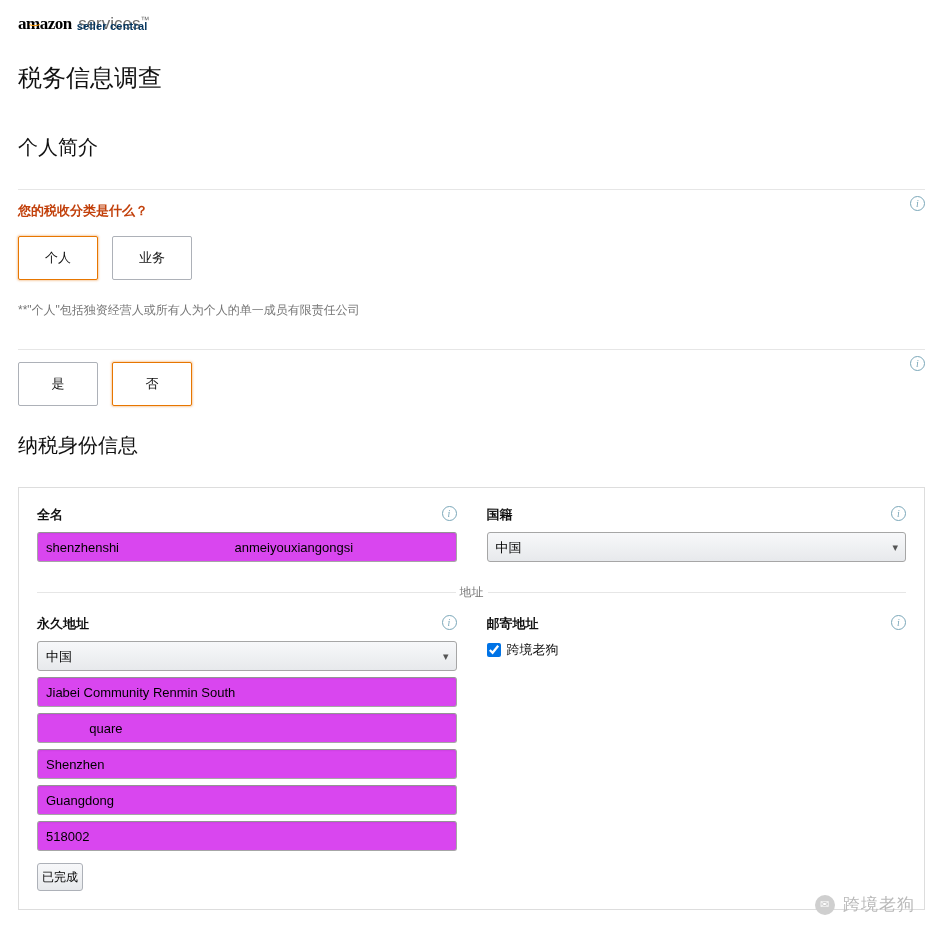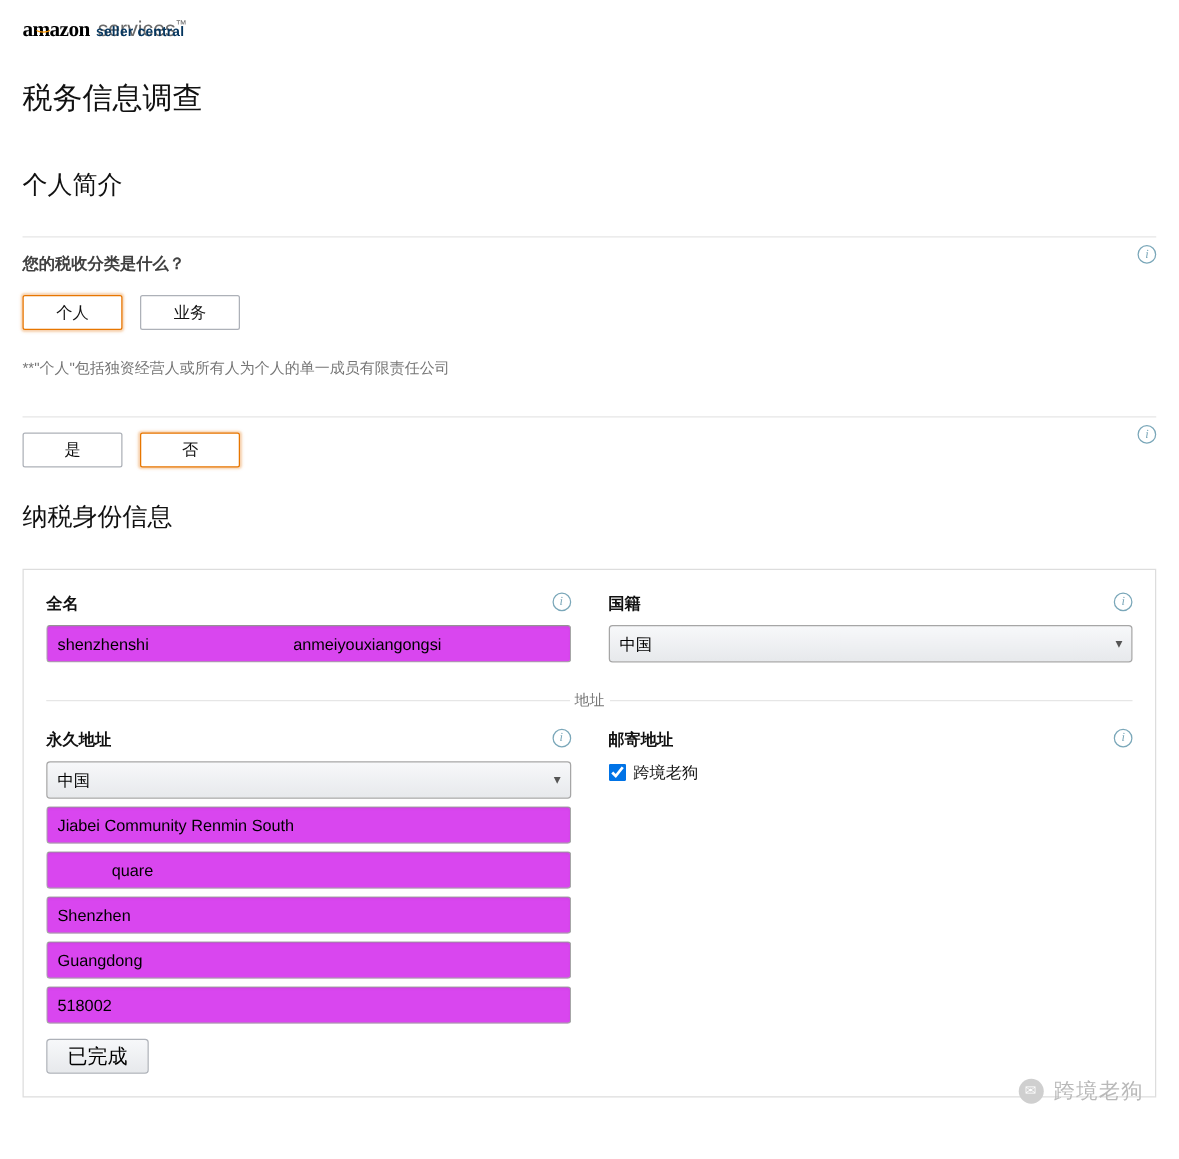--- a/index.html
+++ b/index.html
@@ -80,27 +80,27 @@
       padding-bottom: 8px;
     }
     .info-right {
       position: absolute;
       right: 0;
       top: -6px;
     }
     .q-label {
       font-size: 13px;
       font-weight: 700;
-      color: #404040;
+      color: #c2410c;
       margin-bottom: 16px;
     }
     .btn-row { display: flex; gap: 14px; }
     .opt-btn {
       min-width: 80px;
-      height: 28px;
+      height: 44px;
       border: 1px solid #adb1b8;
       background: #fff;
       font-size: 13px;
       color: #111;
       cursor: pointer;
       border-radius: 2px;
     }
     .opt-btn.selected {
       border: 1px solid #e77600;
       box-shadow: 0 0 2px 1px rgba(228,121,17,.35);
@@ -170,24 +170,24 @@
     }
     .divider-with-label .line {
       flex:1; height:1px; background:#e6e6e6;
     }
     .divider-with-label .lab {
       font-size:12px; color:#767676;
     }
     .addr-stack { display:flex; flex-direction:column; gap: 6px; margin-top:6px;}
     .small-btn {
       height: 28px;
-      padding: 0 16px;
+      padding: 0 4px;
       border: 1px solid #adb1b8;
       background: linear-gradient(#f7f8fa,#e7e9ec);
-      font-size: 16px;
+      font-size: 12px;
       border-radius: 3px;
       cursor: pointer;
       margin-top: 6px;
       align-self: flex-start;
     }
     .checkbox-row {
       display:flex; align-items:center; gap:6px;
       font-size:13px; color:#111;
       margin-top: 6px;
     }

